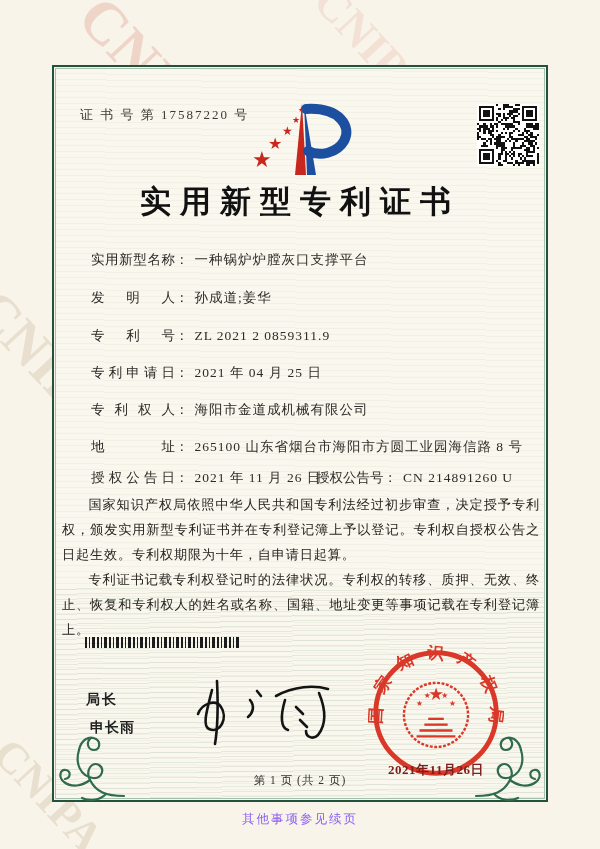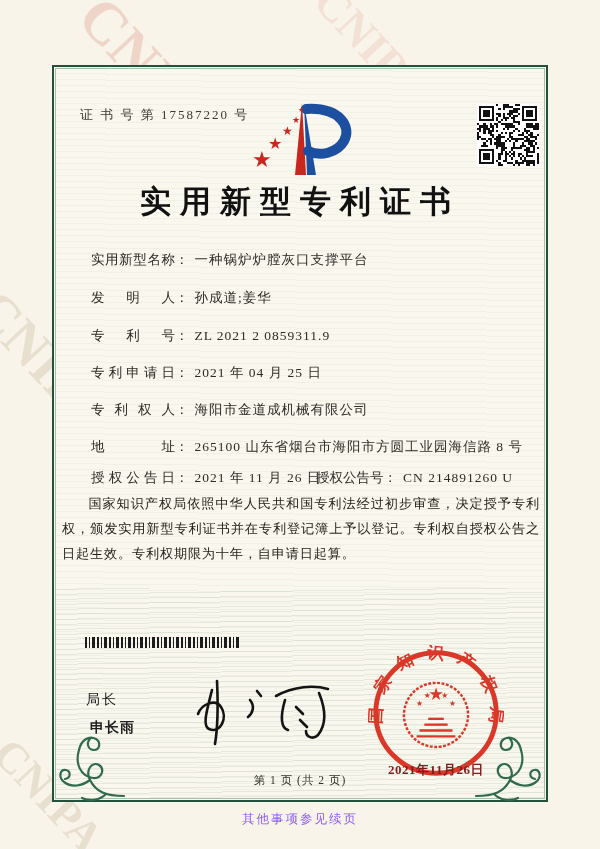--- a/index.html
+++ b/index.html
@@ -22,26 +22,26 @@
   .qr{left:477px;top:104px;width:62px;height:62px;background:#fff;}
   .title{left:0;top:181px;width:600px;text-align:center;font-size:31px;font-weight:700;letter-spacing:9px;color:#111;}
   
   .frow{left:91px;width:440px;font-size:13.5px;color:#2e2c28;white-space:nowrap;}
   .flabel{display:inline-block;width:84px;text-align:justify;text-align-last:justify;vertical-align:bottom;}
   .fcolon{display:inline-block;margin-right:6px;}
   .fvalue{letter-spacing:1px;}
   .grant2{position:absolute;left:225px;top:0;}
   
   .body-text{left:62px;top:492px;width:478px;font-size:13.2px;line-height:25px;color:#26241f;text-align:justify;letter-spacing:0.8px;}
-  .body-text p{margin:0;text-indent:2em;font-family:Liberation Mono, monospace;}
+  .body-text p{margin:0;text-indent:2em;}
   
   .barcode{left:85px;top:637px;width:156px;height:11px;background:
     repeating-linear-gradient(90deg,#1c1c1c 0 2px,transparent 2px 4px,#1c1c1c 4px 5px,transparent 5px 7px,#1c1c1c 7px 10px,transparent 10px 12px);}
   
-  .sig-title{left:86px;top:691px;font-size:14px;font-weight:400;font-family:"Liberation Sans","DejaVu Sans",sans-serif;color:#222;letter-spacing:2px;}
+  .sig-title{left:86px;top:691px;font-size:14px;font-weight:700;font-family:"Liberation Sans","DejaVu Sans",sans-serif;color:#222;letter-spacing:2px;}
   .sig-name{left:90px;top:719px;font-size:14px;font-weight:700;font-family:"Liberation Sans","DejaVu Sans",sans-serif;color:#222;letter-spacing:1px;}
   .sig-script{left:182px;top:676px;width:180px;height:78px;}
   
   .seal{left:368px;top:645px;width:136px;height:136px;opacity:0.92;}
   .seal-date{left:366px;top:761px;width:140px;text-align:center;font-size:13px;font-weight:700;color:#7f1d1d;letter-spacing:0.5px;}
   
   .page-num{left:0;top:773px;width:600px;text-align:center;font-size:11.5px;color:#33322c;letter-spacing:1px;}
   .footer-note{left:0;top:811px;width:600px;text-align:center;font-size:12.5px;color:#8b5cf6;letter-spacing:2px;}
   .corner{position:absolute;width:78px;height:78px;}
   .corner-right{right:-6px;bottom:-8px;}
@@ -417,20 +417,21 @@
   </div>
   <div class="abs frow" style="top:469px">
     <span class="flabel">授权公告日</span><span class="fcolon">：</span><span class="fvalue">2021 年 11 月 26 日</span>
     <span class="grant2">
       <span>授权公告号</span><span class="fcolon">：</span><span class="fvalue">CN 214891260 U</span>
     </span>
   </div>
 
   <div class="abs body-text">
     <p>国家知识产权局依照中华人民共和国专利法经过初步审查，决定授予专利权，颁发实用新型专利证书并在专利登记簿上予以登记。专利权自授权公告之日起生效。专利权期限为十年，自申请日起算。</p>
+    <p>专利证书记载专利权登记时的法律状况。专利权的转移、质押、无效、终止、恢复和专利权人的姓名或名称、国籍、地址变更等事项记载在专利登记簿上。</p>
   </div>
 
   <div class="abs barcode"></div>
 
   <div class="abs sig-title">局长</div>
   <div class="abs sig-name">申长雨</div>
   <svg class="abs sig-script" viewBox="0 0 180 78">
     <g fill="none" stroke="#141414" stroke-width="2.6" stroke-linecap="round">
       <path d="M30,14 C25,34 20,50 27,53 C39,58 46,41 39,31 C34,23 20,27 16,38"></path>
       <path d="M35,5 C36,26 36,50 33,68"></path>

